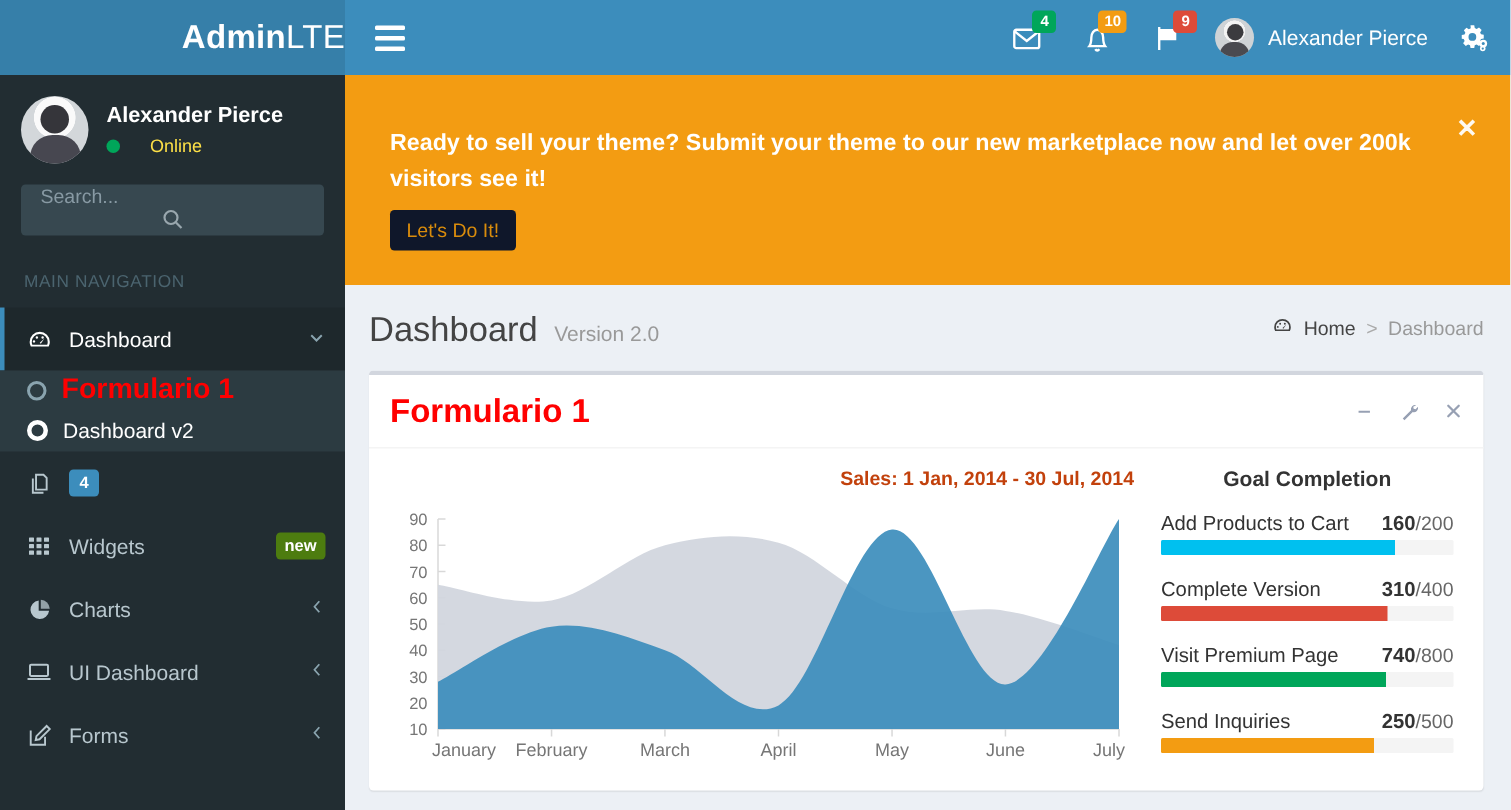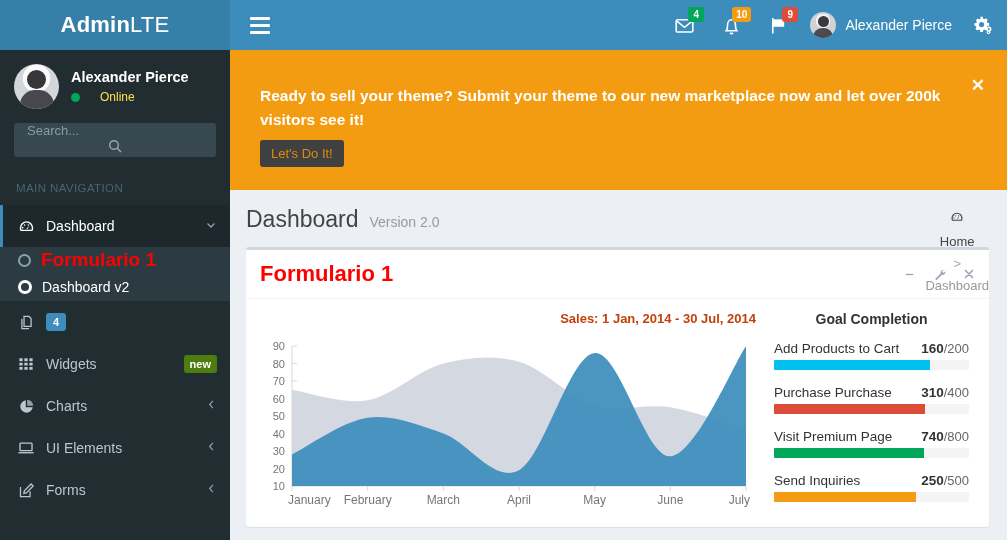--- a/index.html
+++ b/index.html
@@ -9,21 +9,21 @@
     font-family: "Liberation Sans", sans-serif;
     background: #ecf0f5;
     font-size: 14px;
   }
   .app { position: relative; width: 1007px; height: 540px; }
 
   
   .logo-bar {
     position: absolute; left: 0; top: 0; width: 230px; height: 50px;
     background: #367fa9; color: #fff;
-    display: flex; align-items: center; justify-content: center;
+    display: flex; align-items: center; justify-content: flex-end;
   }
   .logo-text { font-size: 22px; letter-spacing: .2px; }
   .logo-text b { font-weight: 700; }
   .logo-text span { font-weight: 300; }
 
   .navbar {
     position: absolute; left: 230px; top: 0; right: 0; height: 50px;
     background: #3c8dbc; display: flex; align-items: center;
   }
   .hamburger {
@@ -149,31 +149,31 @@
     position: relative; background: #f39c12; color: #fff;
     padding: 34px 40px 18px 30px; min-height: 140px;
   }
   .alert-close {
     position: absolute; right: 22px; top: 27px;
     background: none; border: 0; color: #fff; font-size: 17px;
     font-weight: bold; cursor: pointer; opacity: .95; line-height: 1;
   }
   .alert-text { font-size: 15.5px; font-weight: bold; line-height: 1.55; max-width: 700px; }
   .alert-btn {
-    display: inline-block; margin-top: 8px; background: #404040; color: #d98c0c;
+    display: inline-block; margin-top: 8px; background: #0f172a; color: #d98c0c;
     border: 0; border-radius: 3px; padding: 6px 11px;
     font-size: 13px; font-family: inherit; cursor: pointer;
   }
 
   .content-header { padding: 16px 18px 14px 16px; position: relative; border-radius: 27px; }
   .page-title { font-size: 23px; font-weight: normal; color: #444; display: inline; }
   .page-sub { font-size: 14px; color: #999; margin-left: 7px; }
   .breadcrumb {
     position: absolute; right: 18px; top: 20px;
-    display: flex; align-items: center; gap: 7px; font-size: 13px; color: #444; flex-direction: column;
+    display: flex; align-items: center; gap: 7px; font-size: 13px; color: #444;
   }
   .breadcrumb .sep { color: #aaa; }
   .breadcrumb .crumb-cur { color: #999; }
   .breadcrumb a { color: #3c8dbc; text-decoration: none; cursor: pointer; }
 
   .box {
     margin: 0 18px 0 16px; background: #fff;
     border-top: 3px solid #d2d6de; border-radius: 3px;
     box-shadow: 0 1px 1px rgba(0,0,0,.08);
   }
@@ -384,21 +384,21 @@
       </li>
 
       <li class="menu-item">
         <a class="menu-link">
           <span class="mi">
             <svg width="18" height="18" viewBox="0 0 24 24" fill="none" stroke="#b8c7ce" stroke-width="1.8">
               <rect x="4" y="5.5" width="16" height="10" rx="1"></rect>
               <path d="M1.8 18.3 h20.4"></path>
             </svg>
           </span>
-          <span class="lbl">UI Elements</span>
+          <span class="lbl">UI Dashboard</span>
           <span class="chev">
             <svg width="11" height="11" viewBox="0 0 24 24" fill="none" stroke="#8aa4af" stroke-width="2.6">
               <path d="M15 4 L8 12 L15 20"></path>
             </svg>
           </span>
         </a>
       </li>
 
       <li class="menu-item">
         <a class="menu-link">
@@ -522,21 +522,21 @@
       <div class="goal-row">
         <span class="goal-label">Add Products to Cart</span>
         <span class="goal-value"><b>160</b>/200</span>
       </div>
       <div class="progress">
         <div class="progress-bar" style="width:80%;background:#00c0ef"></div>
       </div>
     </div>
     <div class="goal-item">
       <div class="goal-row">
-        <span class="goal-label">Purchase Purchase</span>
+        <span class="goal-label">Complete Version</span>
         <span class="goal-value"><b>310</b>/400</span>
       </div>
       <div class="progress">
         <div class="progress-bar" style="width:77.5%;background:#dd4b39"></div>
       </div>
     </div>
     <div class="goal-item">
       <div class="goal-row">
         <span class="goal-label">Visit Premium Page</span>
         <span class="goal-value"><b>740</b>/800</span>

